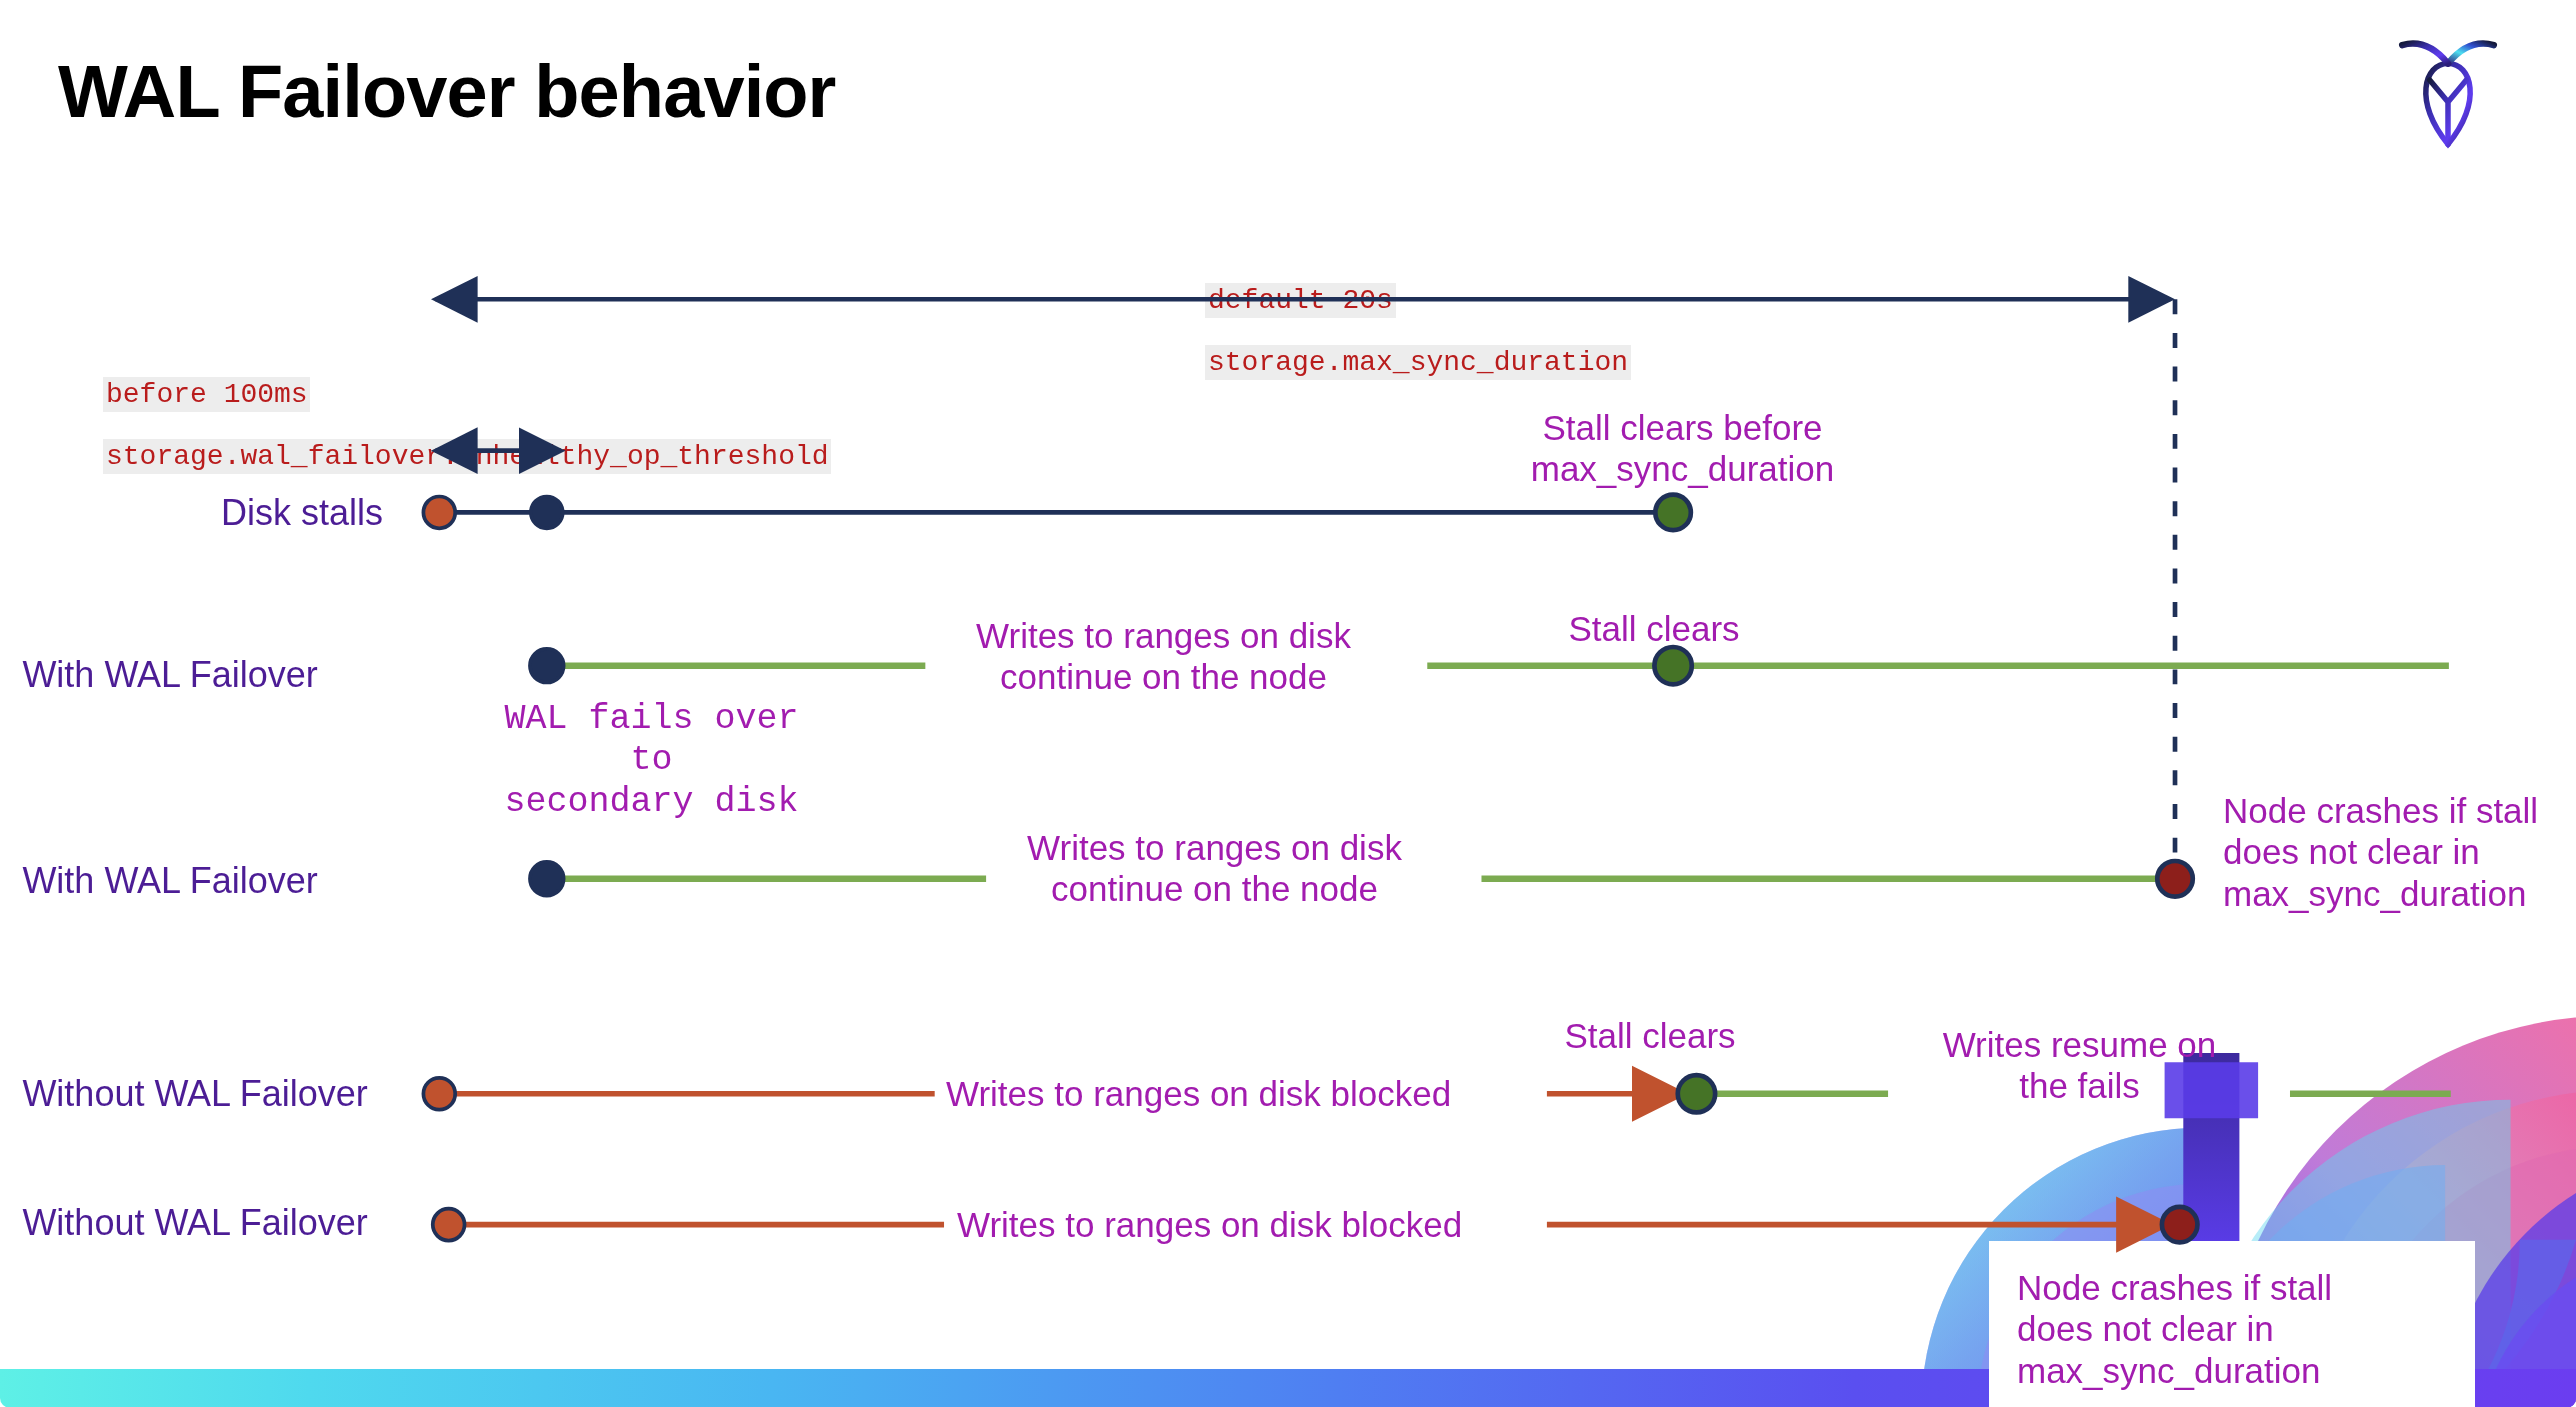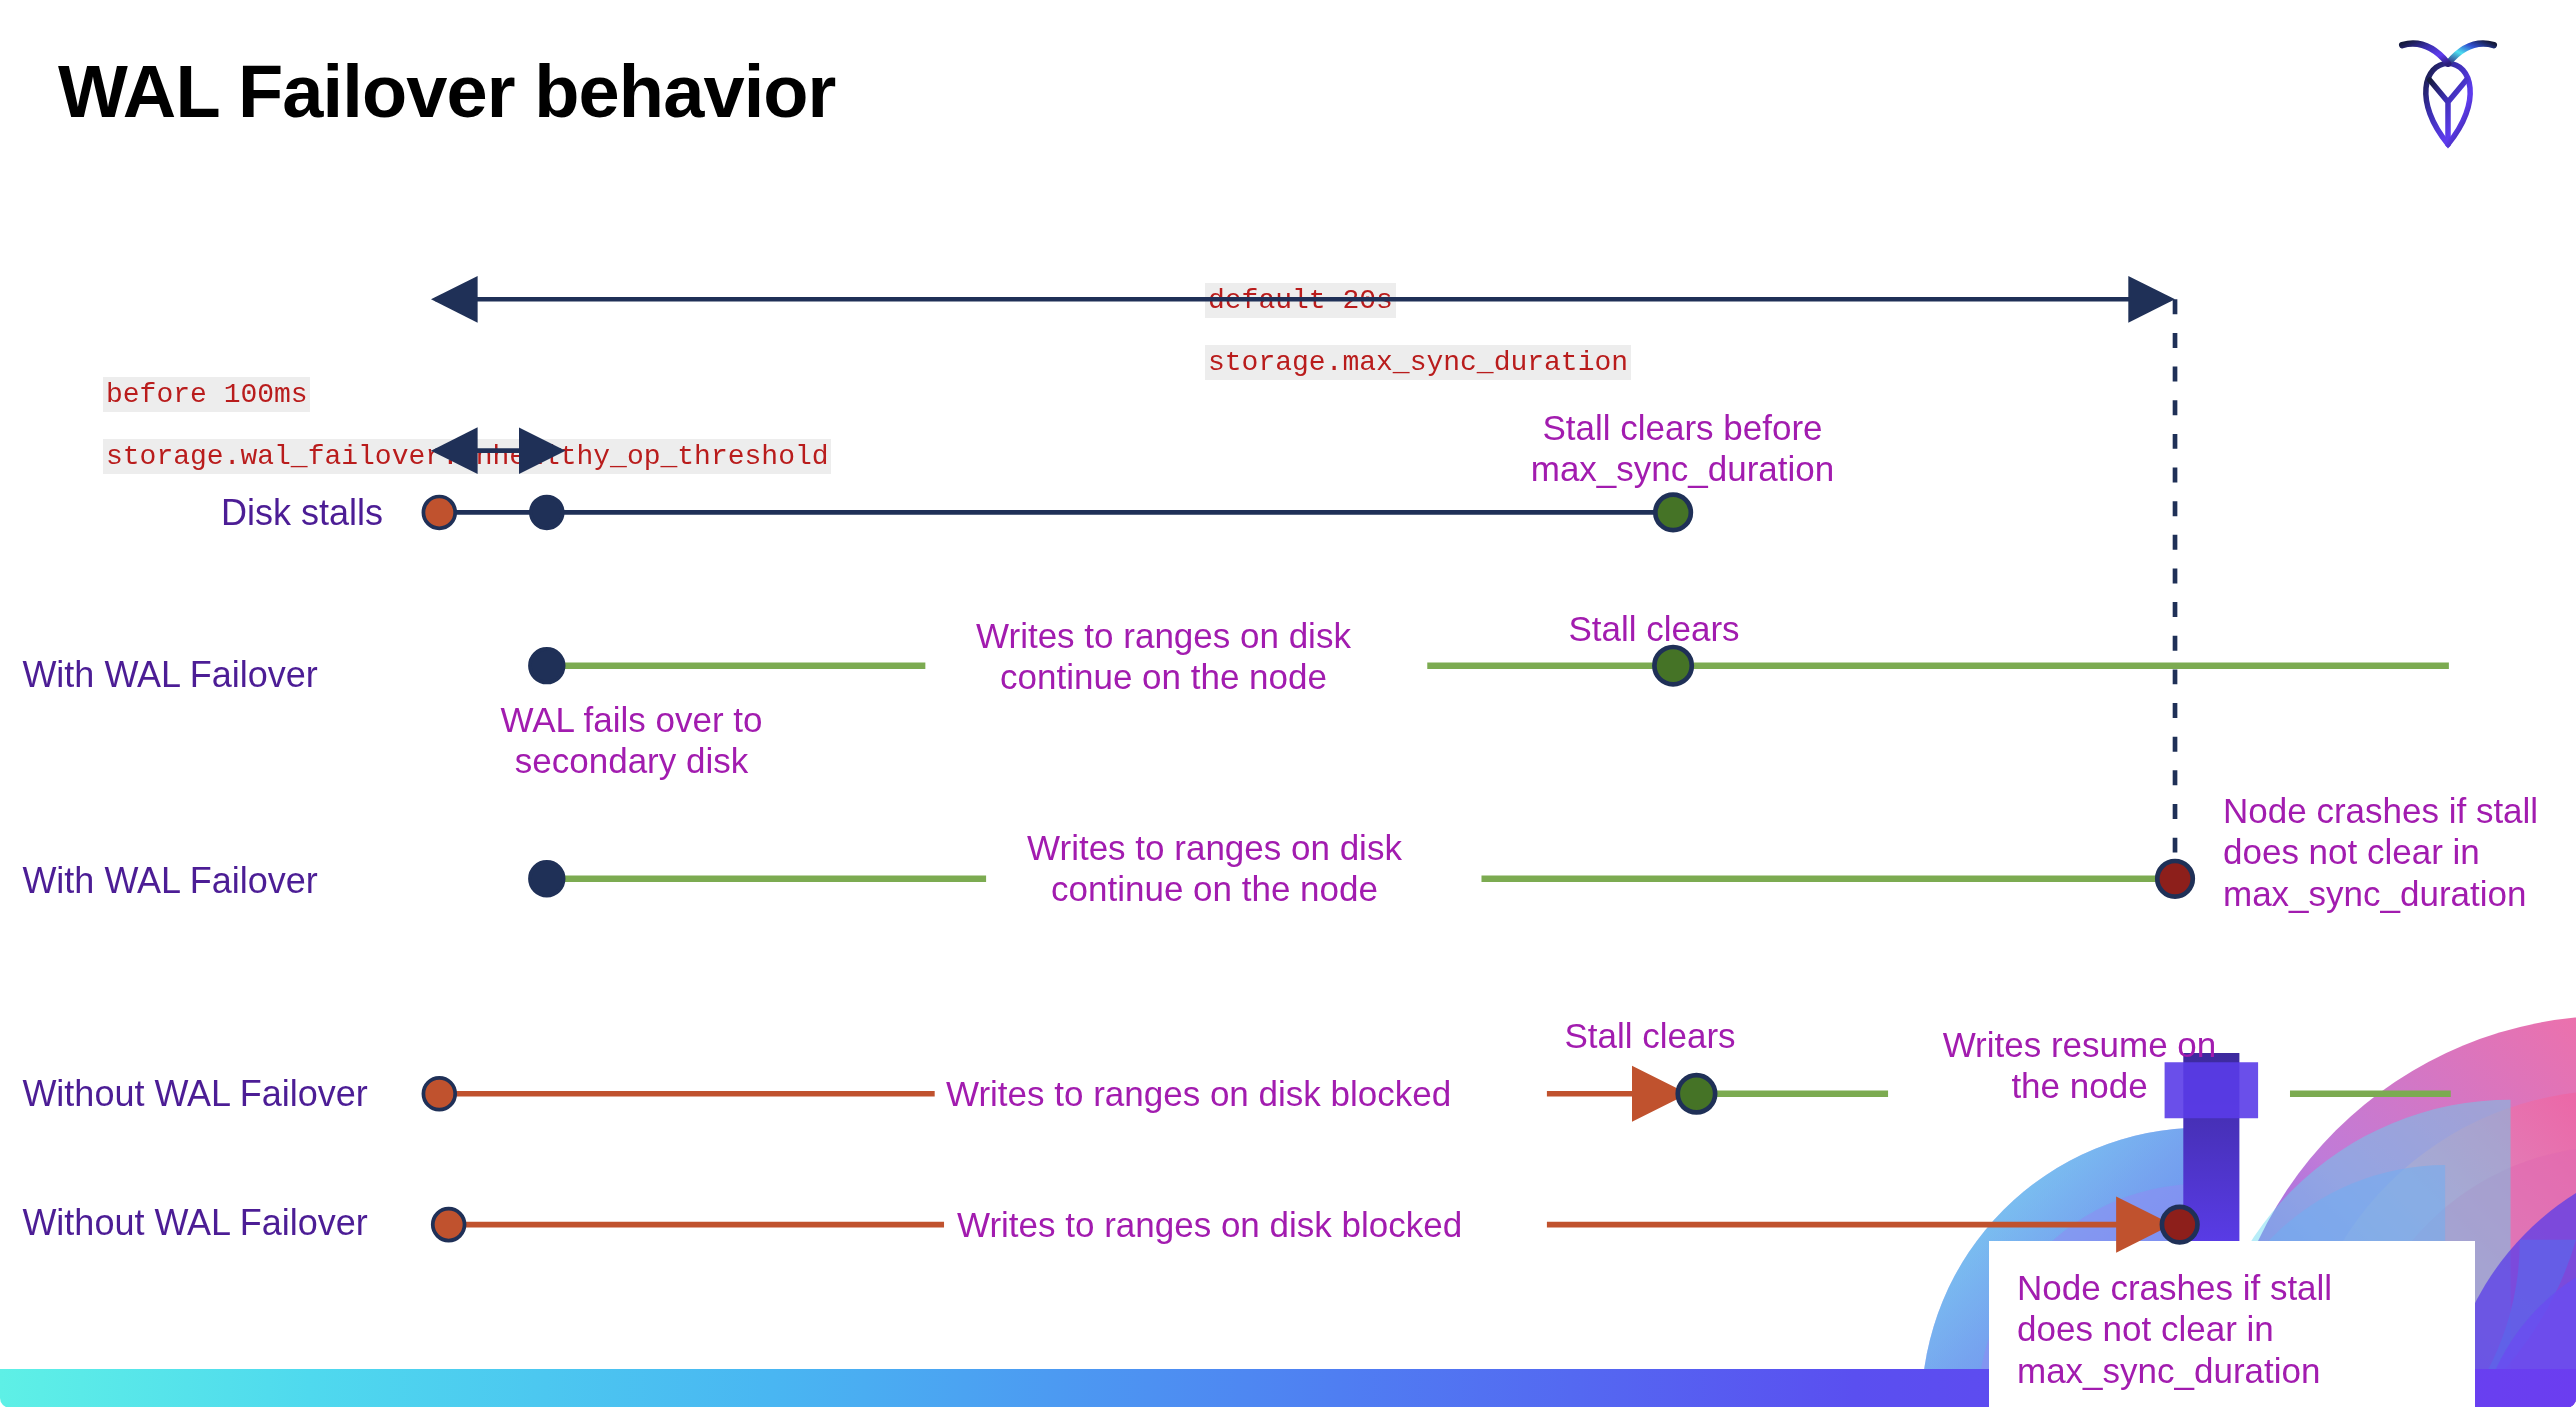--- a/index.html
+++ b/index.html
@@ -137,34 +137,34 @@
   <div class="rowlabel" style="left:22.4px;top:654px;">With WAL Failover</div>
   <div class="rowlabel" style="left:22.4px;top:860px;">With WAL Failover</div>
   <div class="rowlabel" style="left:22.4px;top:1073px;">Without WAL Failover</div>
   <div class="rowlabel" style="left:22.4px;top:1202px;">Without WAL Failover</div>
 
   <div class="txt c" style="left:1486px;top:407px;width:393px;">Stall clears before
 max_sync_duration</div>
 
   <div class="txt c" style="left:944px;top:615px;width:439px;">Writes to ranges on disk
 continue on the node</div>
-  <div class="txt c" style="left:468px;top:699px;width:327px;">WAL fails over to
+  <div class="txt c" style="left:488px;top:699px;width:327px;font-family:Liberation Mono, monospace;">WAL fails over to
 secondary disk</div>
   <div class="txt c" style="left:1514px;top:608px;width:280px;">Stall clears</div>
 
   <div class="txt c" style="left:995px;top:827px;width:439px;">Writes to ranges on disk
 continue on the node</div>
   <div class="txt l" style="left:2223px;top:790px;width:374px;">Node crashes if stall
 does not clear in
 max_sync_duration</div>
 
   <div class="txt l" style="left:946px;top:1073px;width:598px;">Writes to ranges on disk  blocked</div>
   <div class="txt c" style="left:1491px;top:1015px;width:318px;">Stall clears</div>
   <div class="txt c" style="left:1897px;top:1024px;width:365px;">Writes resume on
-the node</div>
+the fails</div>
 
   <div class="txt l" style="left:957px;top:1204px;width:598px;">Writes to ranges on disk  blocked</div>
 
   <div class="maskbox" style="left:1989px;top:1241px;width:486px;height:166px;"></div>
   <div class="txt l" style="left:2017px;top:1267px;width:402px;">Node crashes if stall
 does not clear in
 max_sync_duration</div>
 
   <svg id="wires" viewBox="0 0 2756 1506">
     <defs>

